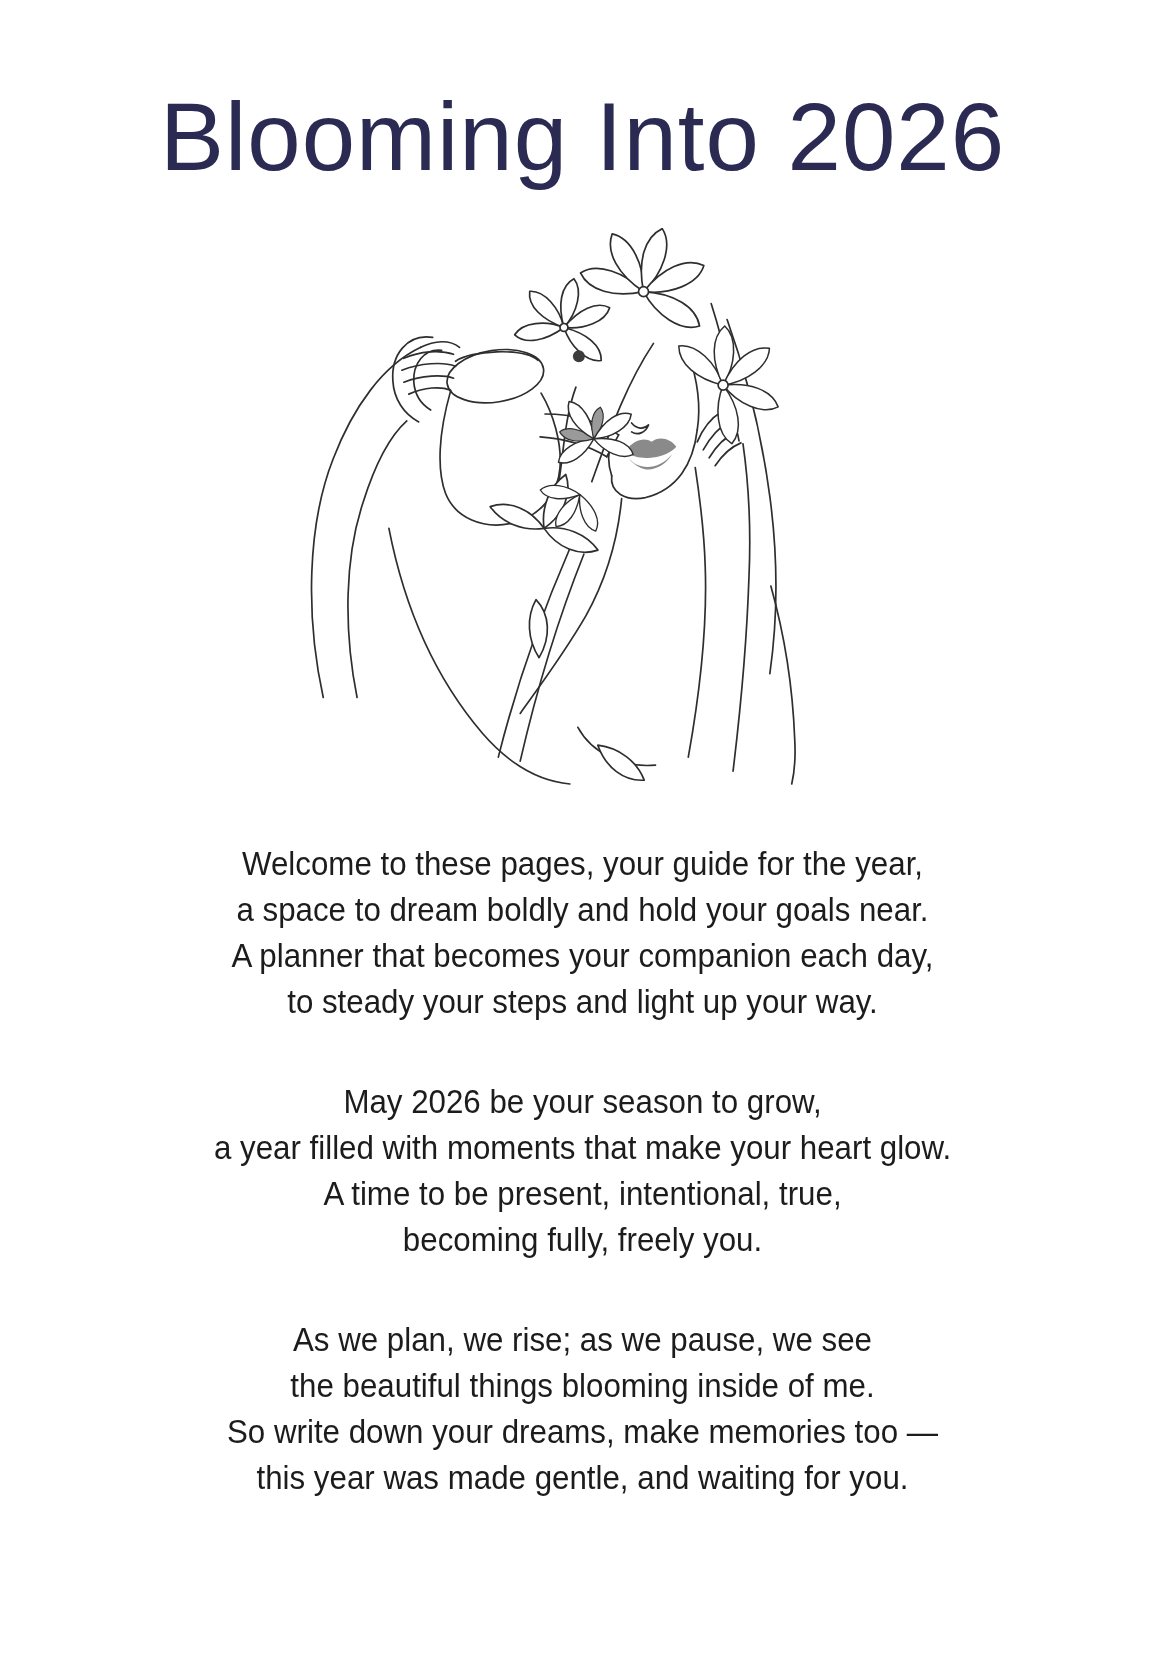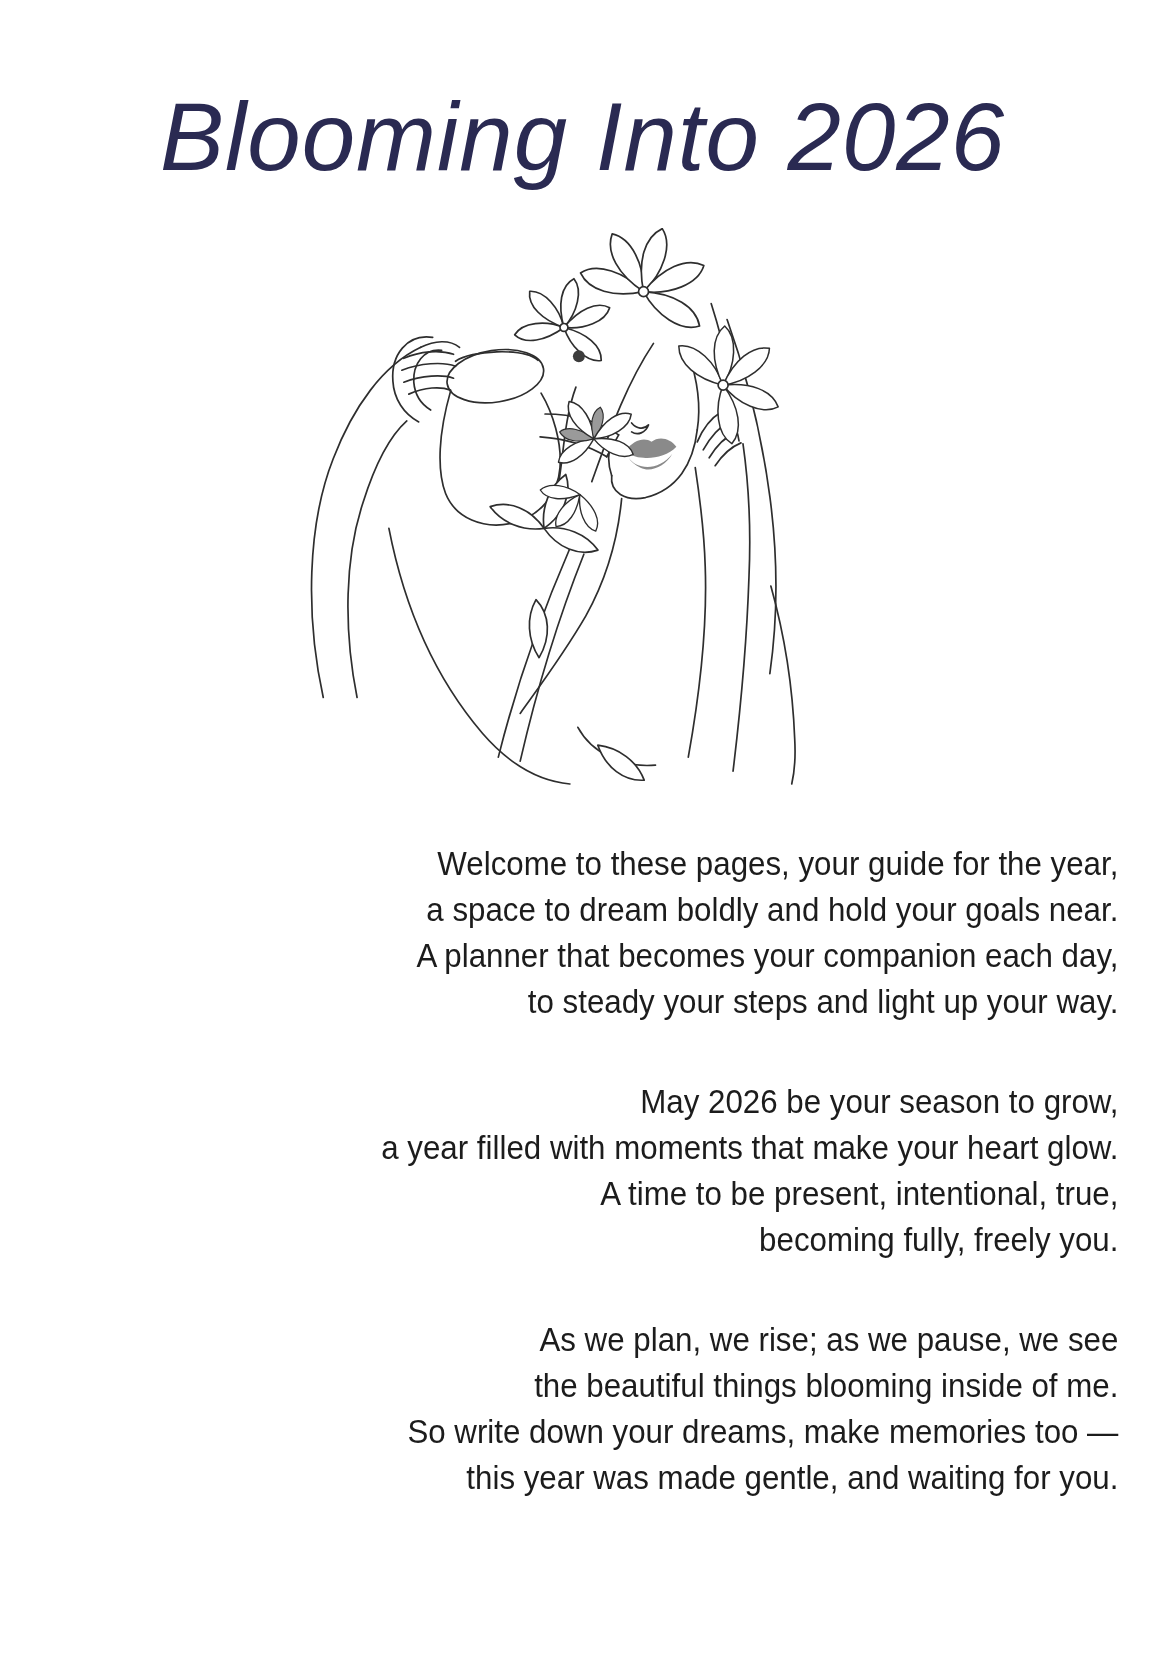--- a/index.html
+++ b/index.html
@@ -26,36 +26,35 @@
     width: 100%;
     margin: 0;
     text-align: center;
     font-family: "Liberation Sans", sans-serif;
     font-weight: 400;
     font-size: 96px;
     line-height: 1.1;
     letter-spacing: 1px;
     color: #2a2a52;
     white-space: nowrap;
-    font-style: italic;
   }
   .illustration {
     position: absolute;
     top: 228px;
     left: 292px;
     width: 530px;
     height: 557px;
     margin: 0;
   }
   .poem {
     position: absolute;
     top: 840px;
     left: 0;
     width: 100%;
-    text-align: right;
+    text-align: center;
     color: #1c1c1c;
     font-size: 34px;
     line-height: 46px;
     letter-spacing: 0;
   }
   .stanza {
     transform: scaleX(0.92);
     transform-origin: 50% 0;
     margin: 0 0 54px 0;
   }

